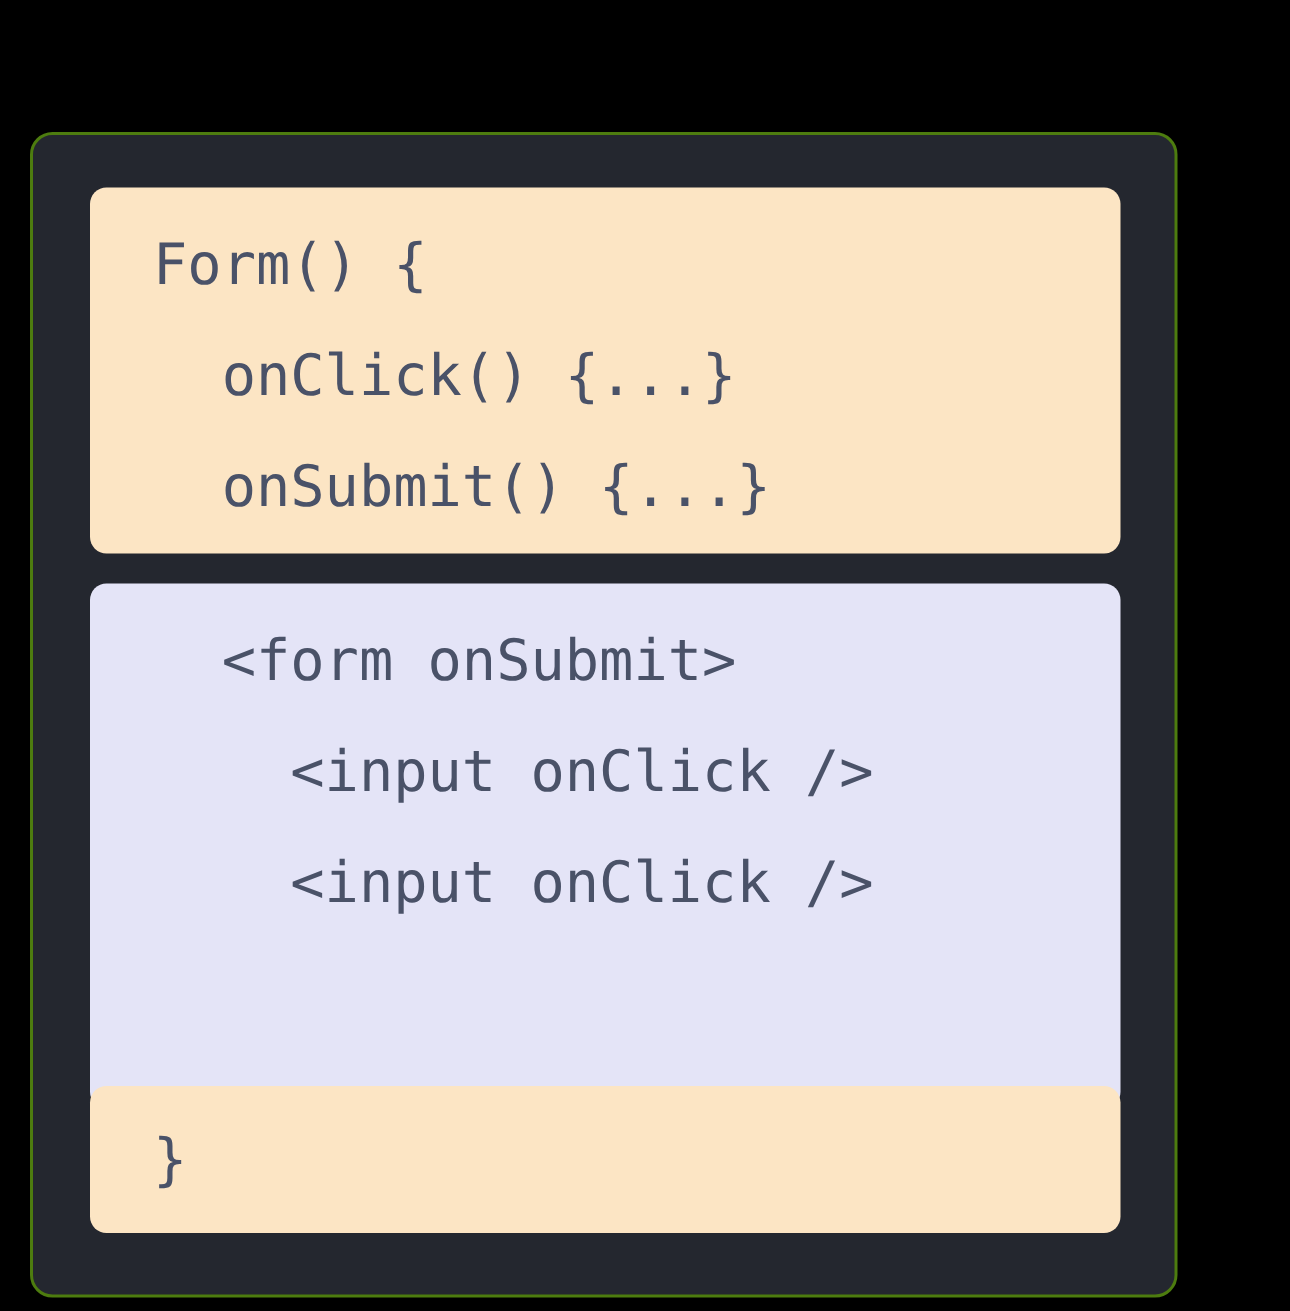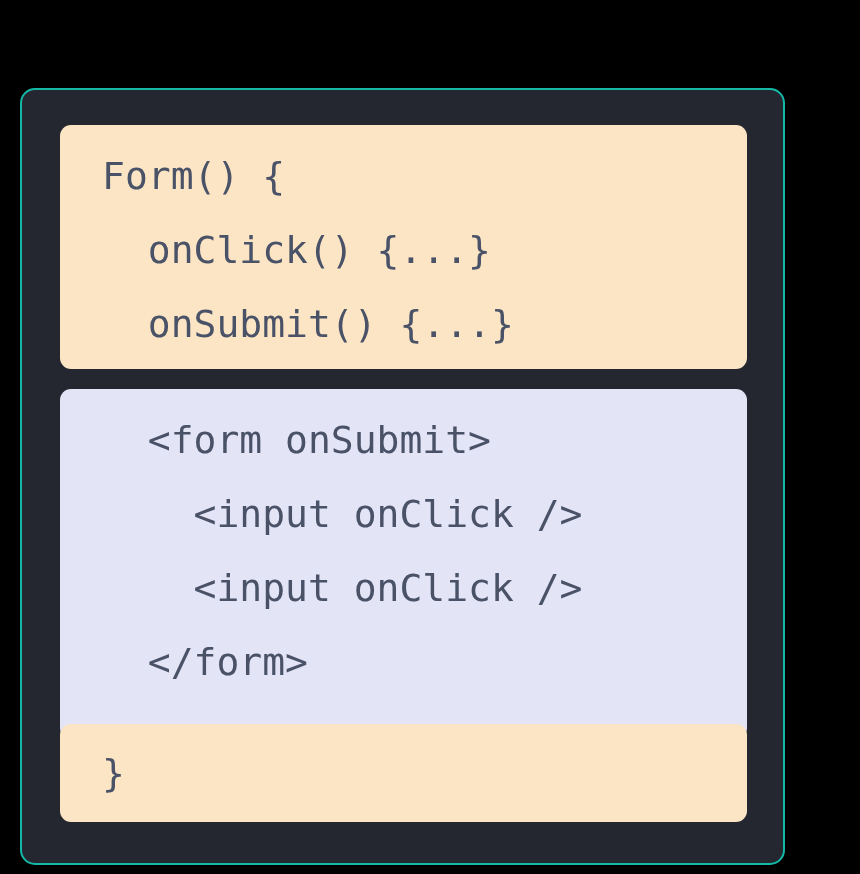--- a/index.html
+++ b/index.html
@@ -24,21 +24,21 @@
 
   
   #outer-card {
     position: absolute;
     left: 20px;
     top: 88px;
     width: 765px;
     height: 777px;
     box-sizing: border-box;
     background: #24272F;
-    border: 2px solid #14b8a6;
+    border: 2px solid #4d7c0f;
     border-radius: 15px;
     padding: 0;
   }
 
   
   .code-block {
     position: absolute;
     left: 38px;          
     width: 687px;        
     box-sizing: border-box;
@@ -88,21 +88,20 @@
         <span class="code-line">  onClick() {...}</span>
         <span class="code-line">  onSubmit() {...}</span>
       </div>
     </div>
 
     <div class="code-block block-lavender" id="block-markup">
       <div class="code-lines">
         <span class="code-line">  &lt;form onSubmit&gt;</span>
         <span class="code-line">    &lt;input onClick /&gt;</span>
         <span class="code-line">    &lt;input onClick /&gt;</span>
-        <span class="code-line">  &lt;/form&gt;</span>
       </div>
     </div>
 
     <div class="code-block block-peach" id="block-component-close">
       <div class="code-lines">
         <span class="code-line">}</span>
       </div>
     </div>
 
   </div>

